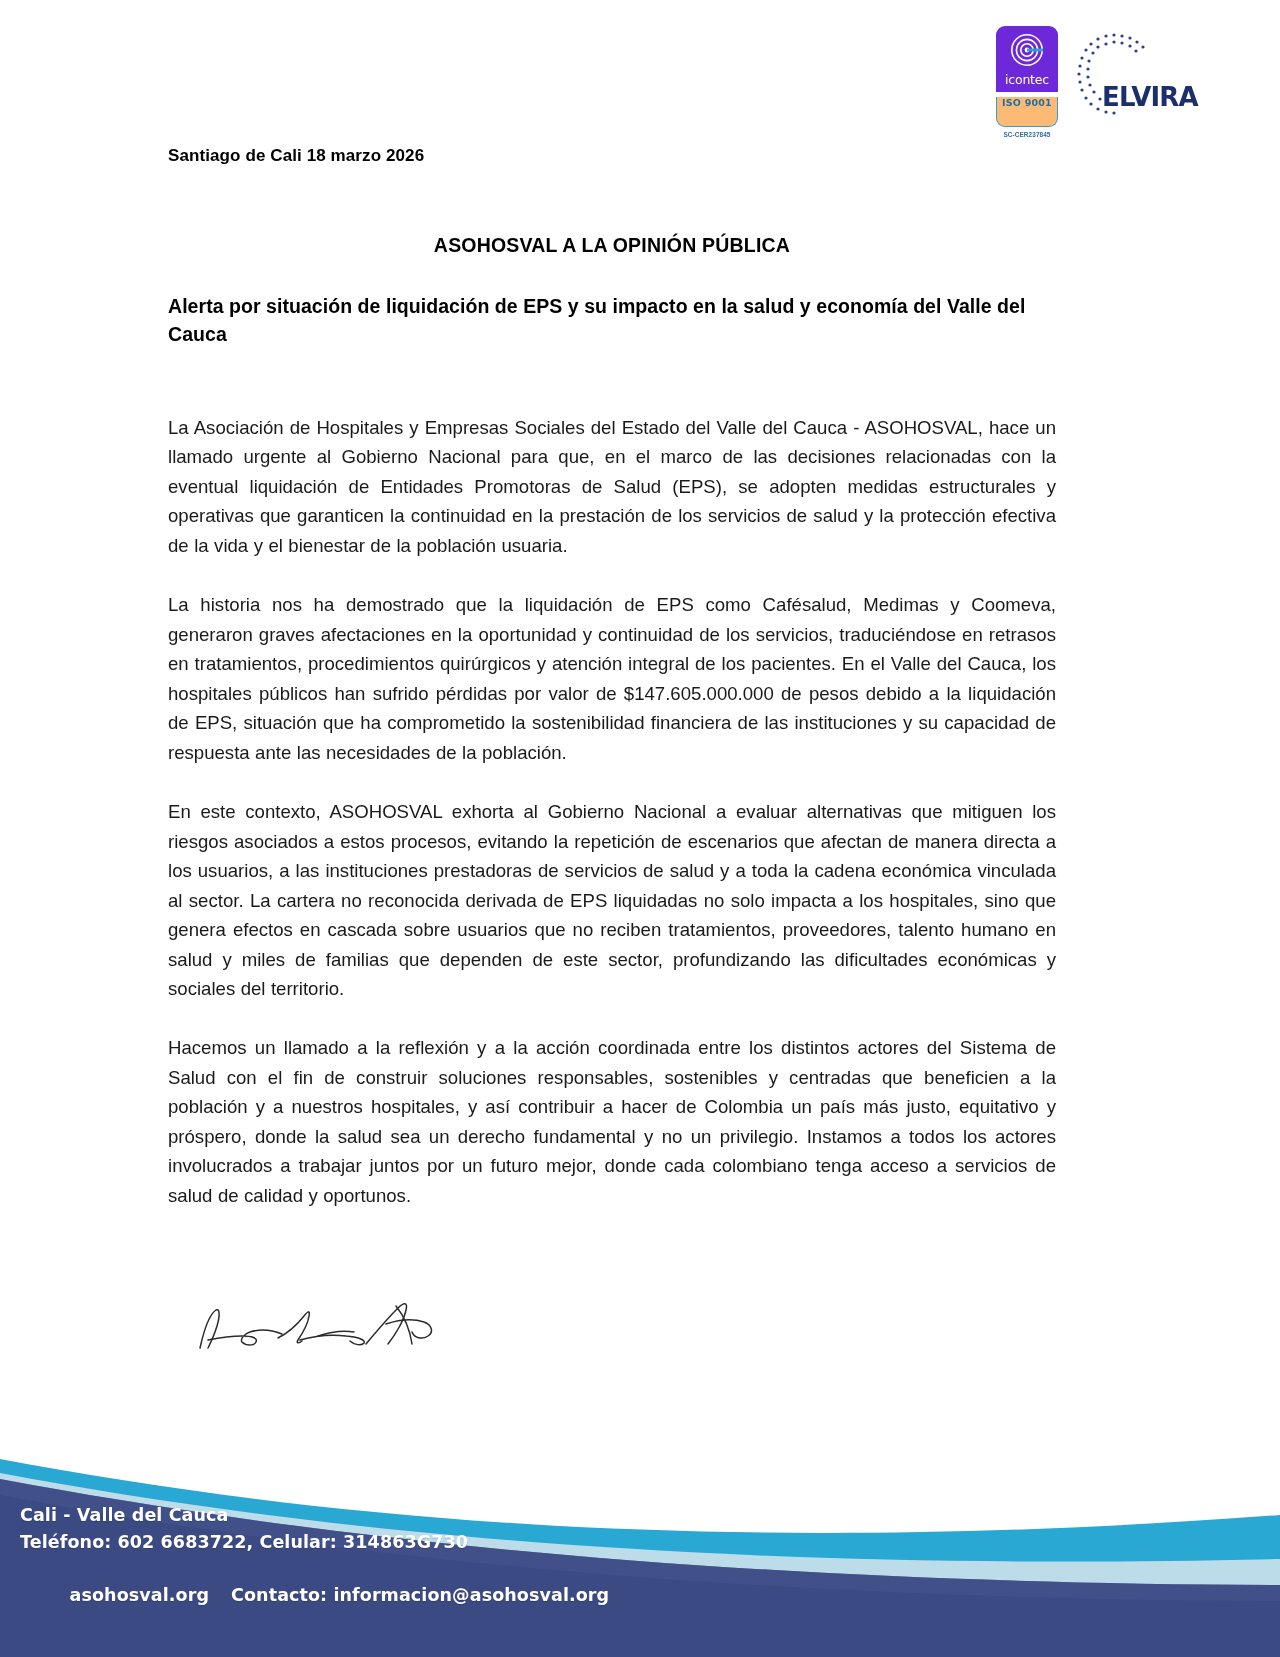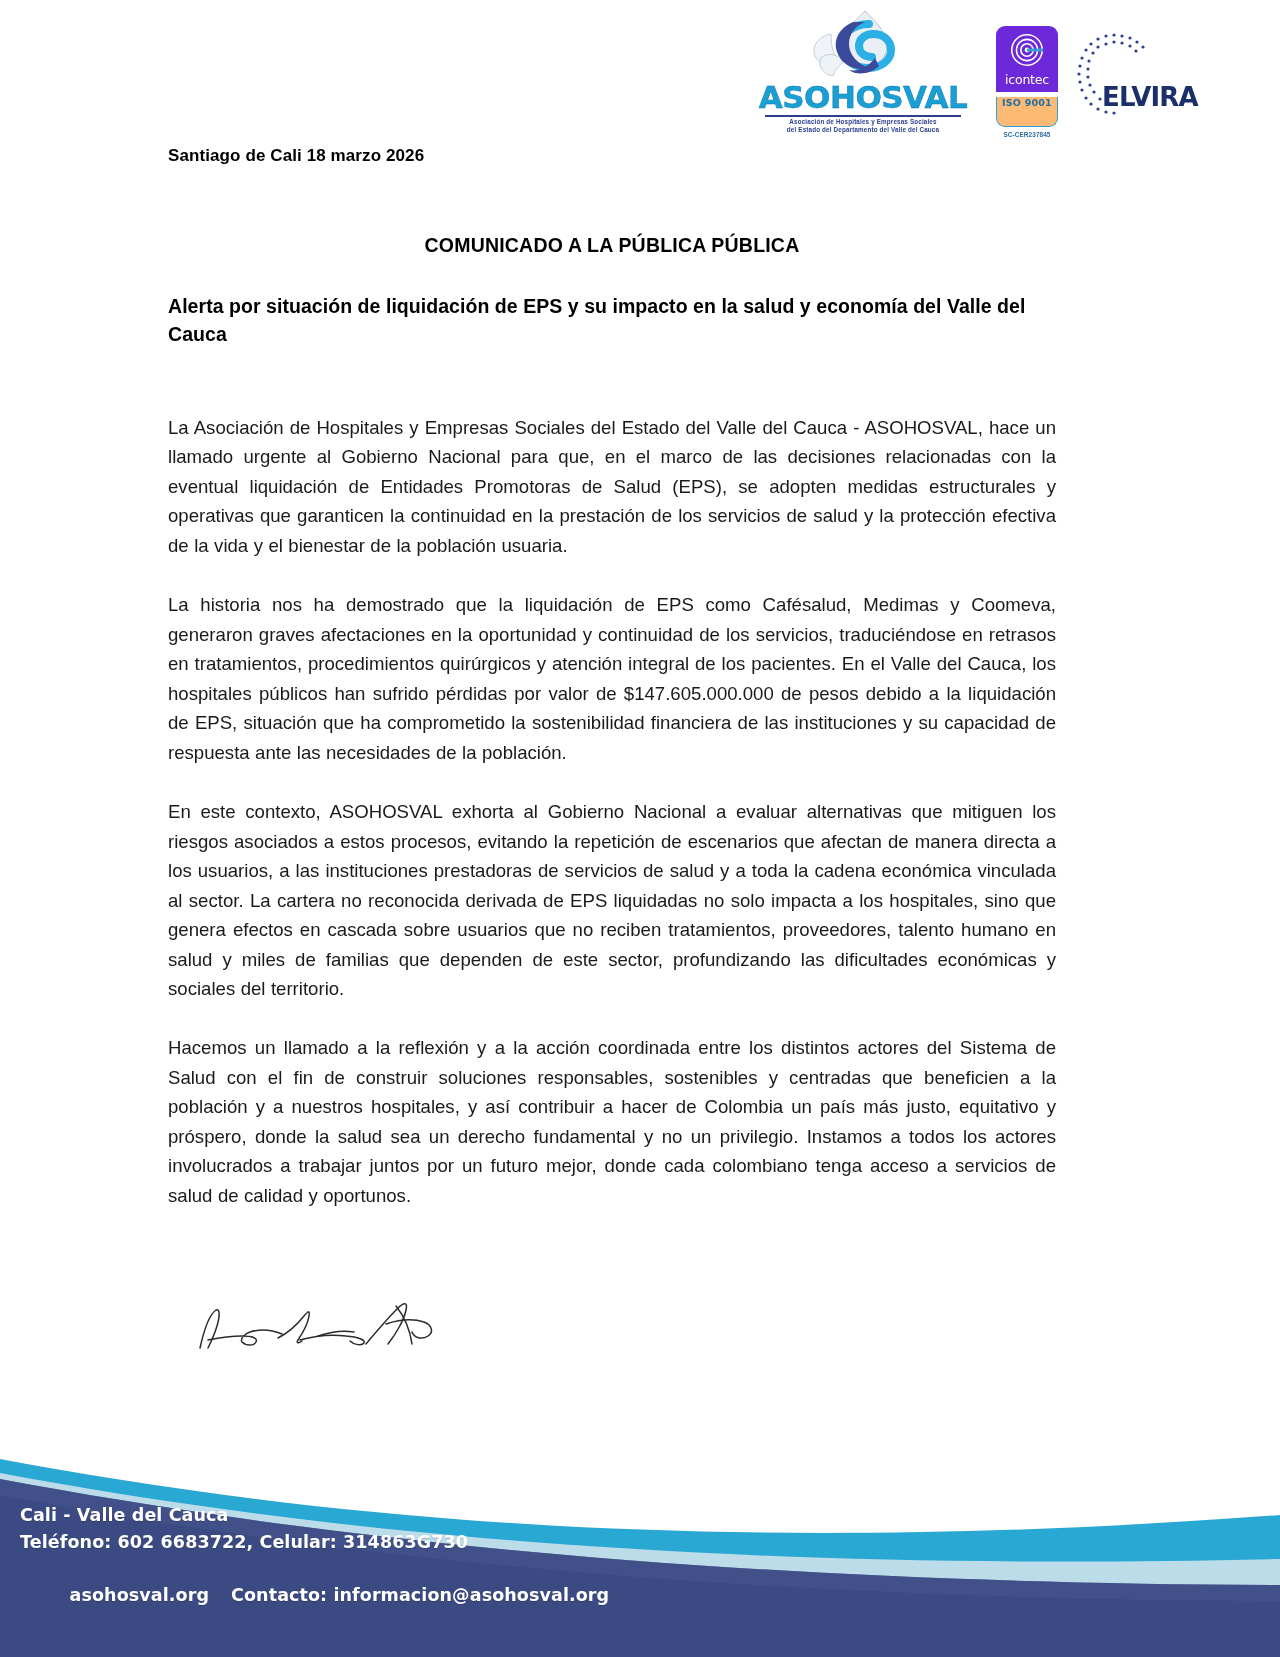--- a/index.html
+++ b/index.html
@@ -264,34 +264,20 @@
   .footer-gap { display: inline-block; width: 22px; }
 </style>
 </head>
 <body>
 
 <div class="page">
 
   <div class="header">
     <div class="logo-cluster">
 
-      <div class="asohosval-logo">
-        <svg class="asohosval-mark" viewBox="0 0 120 78">
-          <path d="M62 3 C74 14 84 26 84 38 C84 50 74 58 62 58 C50 58 40 50 40 38 C40 26 50 14 62 3 Z" fill="#e9eff5" stroke="#b9c7d4" stroke-width="1"></path>
-          <path d="M28 26 C16 28 8 38 12 48 C16 58 30 60 38 54 C30 48 28 38 28 26 Z" fill="#f0f4f8" stroke="#c2ced9" stroke-width="1"></path>
-          <path d="M30 68 C20 66 14 58 18 50 C24 44 36 46 40 54 C36 58 32 62 30 68 Z" fill="#eef3f7" stroke="#c2ced9" stroke-width="1"></path>
-          <path d="M66 16 C50 16 38 26 38 38 C38 50 50 60 66 60 C78 60 88 52 88 42 C88 32 80 26 70 26 C62 26 56 31 56 38 C56 45 62 49 69 49" fill="none" stroke="#2ab0e4" stroke-width="8" stroke-linecap="round"></path>
-          <path d="M50 14 C36 20 30 32 34 44 C38 56 52 64 66 60 C54 56 46 46 46 36 C46 26 52 18 62 14 Z" fill="#3c4a9c"></path>
-          <path d="M72 50 C66 58 56 64 46 62 C54 68 68 66 76 58 Z" fill="#3c4a9c"></path>
-        </svg>
-        <div class="asohosval-word">ASOHOSVAL</div>
-        <div class="asohosval-rule"></div>
-        <div class="asohosval-tag">Asociación de Hospitales y Empresas Sociales</div>
-        <div class="asohosval-tag">del Estado del Departamento del Valle del Cauca</div>
-      </div>
 
       <div class="icontec-badge">
         <div class="icontec-top">
           <svg class="icontec-swirl" width="34" height="34" viewBox="0 0 34 34">
             <circle cx="17" cy="17" r="15.2" fill="none" stroke="#ffffff" stroke-width="1.6"></circle>
             <circle cx="17" cy="17" r="10.6" fill="none" stroke="#ffffff" stroke-width="1.6"></circle>
             <circle cx="17" cy="17" r="6.2" fill="none" stroke="#ffffff" stroke-width="1.6"></circle>
             <circle cx="17" cy="17" r="2.4" fill="#ffffff"></circle>
             <rect x="17" y="15.6" width="16" height="2.8" fill="#2e9fd4"></rect>
           </svg>
@@ -344,21 +330,21 @@
         <div class="iqnet-word">ELVIRA</div>
       </div>
 
     </div>
   </div>
 
   <div class="doc">
 
     <div class="dateline">Santiago de Cali 18 marzo 2026</div>
 
-    <div class="main-title">COMUNICADO A LA PÚBLICA PÚBLICA</div>
+    <div class="main-title">ASOHOSVAL A LA OPINIÓN PÚBLICA</div>
 
     <div class="subtitle">Alerta por situación de liquidación de EPS y su impacto en la salud y economía del Valle del Cauca</div>
 
     <div class="body-copy">
       <p class="para">La Asociación de Hospitales y Empresas Sociales del Estado del Valle del Cauca - ASOHOSVAL, hace un llamado urgente al Gobierno Nacional para que, en el marco de las decisiones relacionadas con la eventual liquidación de Entidades Promotoras de Salud (EPS), se adopten medidas estructurales y operativas que garanticen la continuidad en la prestación de los servicios de salud y la protección efectiva de la vida y el bienestar de la población usuaria.</p>
       <p class="para">La historia nos ha demostrado que la liquidación de EPS como Cafésalud, Medimas y Coomeva, generaron graves afectaciones en la oportunidad y continuidad de los servicios, traduciéndose en retrasos en tratamientos, procedimientos quirúrgicos y atención integral de los pacientes. En el Valle del Cauca, los hospitales públicos han sufrido pérdidas por valor de $147.605.000.000 de pesos debido a la liquidación de EPS, situación que ha comprometido la sostenibilidad financiera de las instituciones y su capacidad de respuesta ante las necesidades de la población.</p>
       <p class="para">En este contexto, ASOHOSVAL exhorta al Gobierno Nacional a evaluar alternativas que mitiguen los riesgos asociados a estos procesos, evitando la repetición de escenarios que afectan de manera directa a los usuarios, a las instituciones prestadoras de servicios de salud y a toda la cadena económica vinculada al sector. La cartera no reconocida derivada de EPS liquidadas no solo impacta a los hospitales, sino que genera efectos en cascada sobre usuarios que no reciben tratamientos, proveedores, talento humano en salud y miles de familias que dependen de este sector, profundizando las dificultades económicas y sociales del territorio.</p>
       <p class="para">Hacemos un llamado a la reflexión y a la acción coordinada entre los distintos actores del Sistema de Salud con el fin de construir soluciones responsables, sostenibles y centradas que beneficien a la población y a nuestros hospitales, y así contribuir a hacer de Colombia un país más justo, equitativo y próspero, donde la salud sea un derecho fundamental y no un privilegio. Instamos a todos los actores involucrados a trabajar juntos por un futuro mejor, donde cada colombiano tenga acceso a servicios de salud de calidad y oportunos.</p>
     </div>
 

